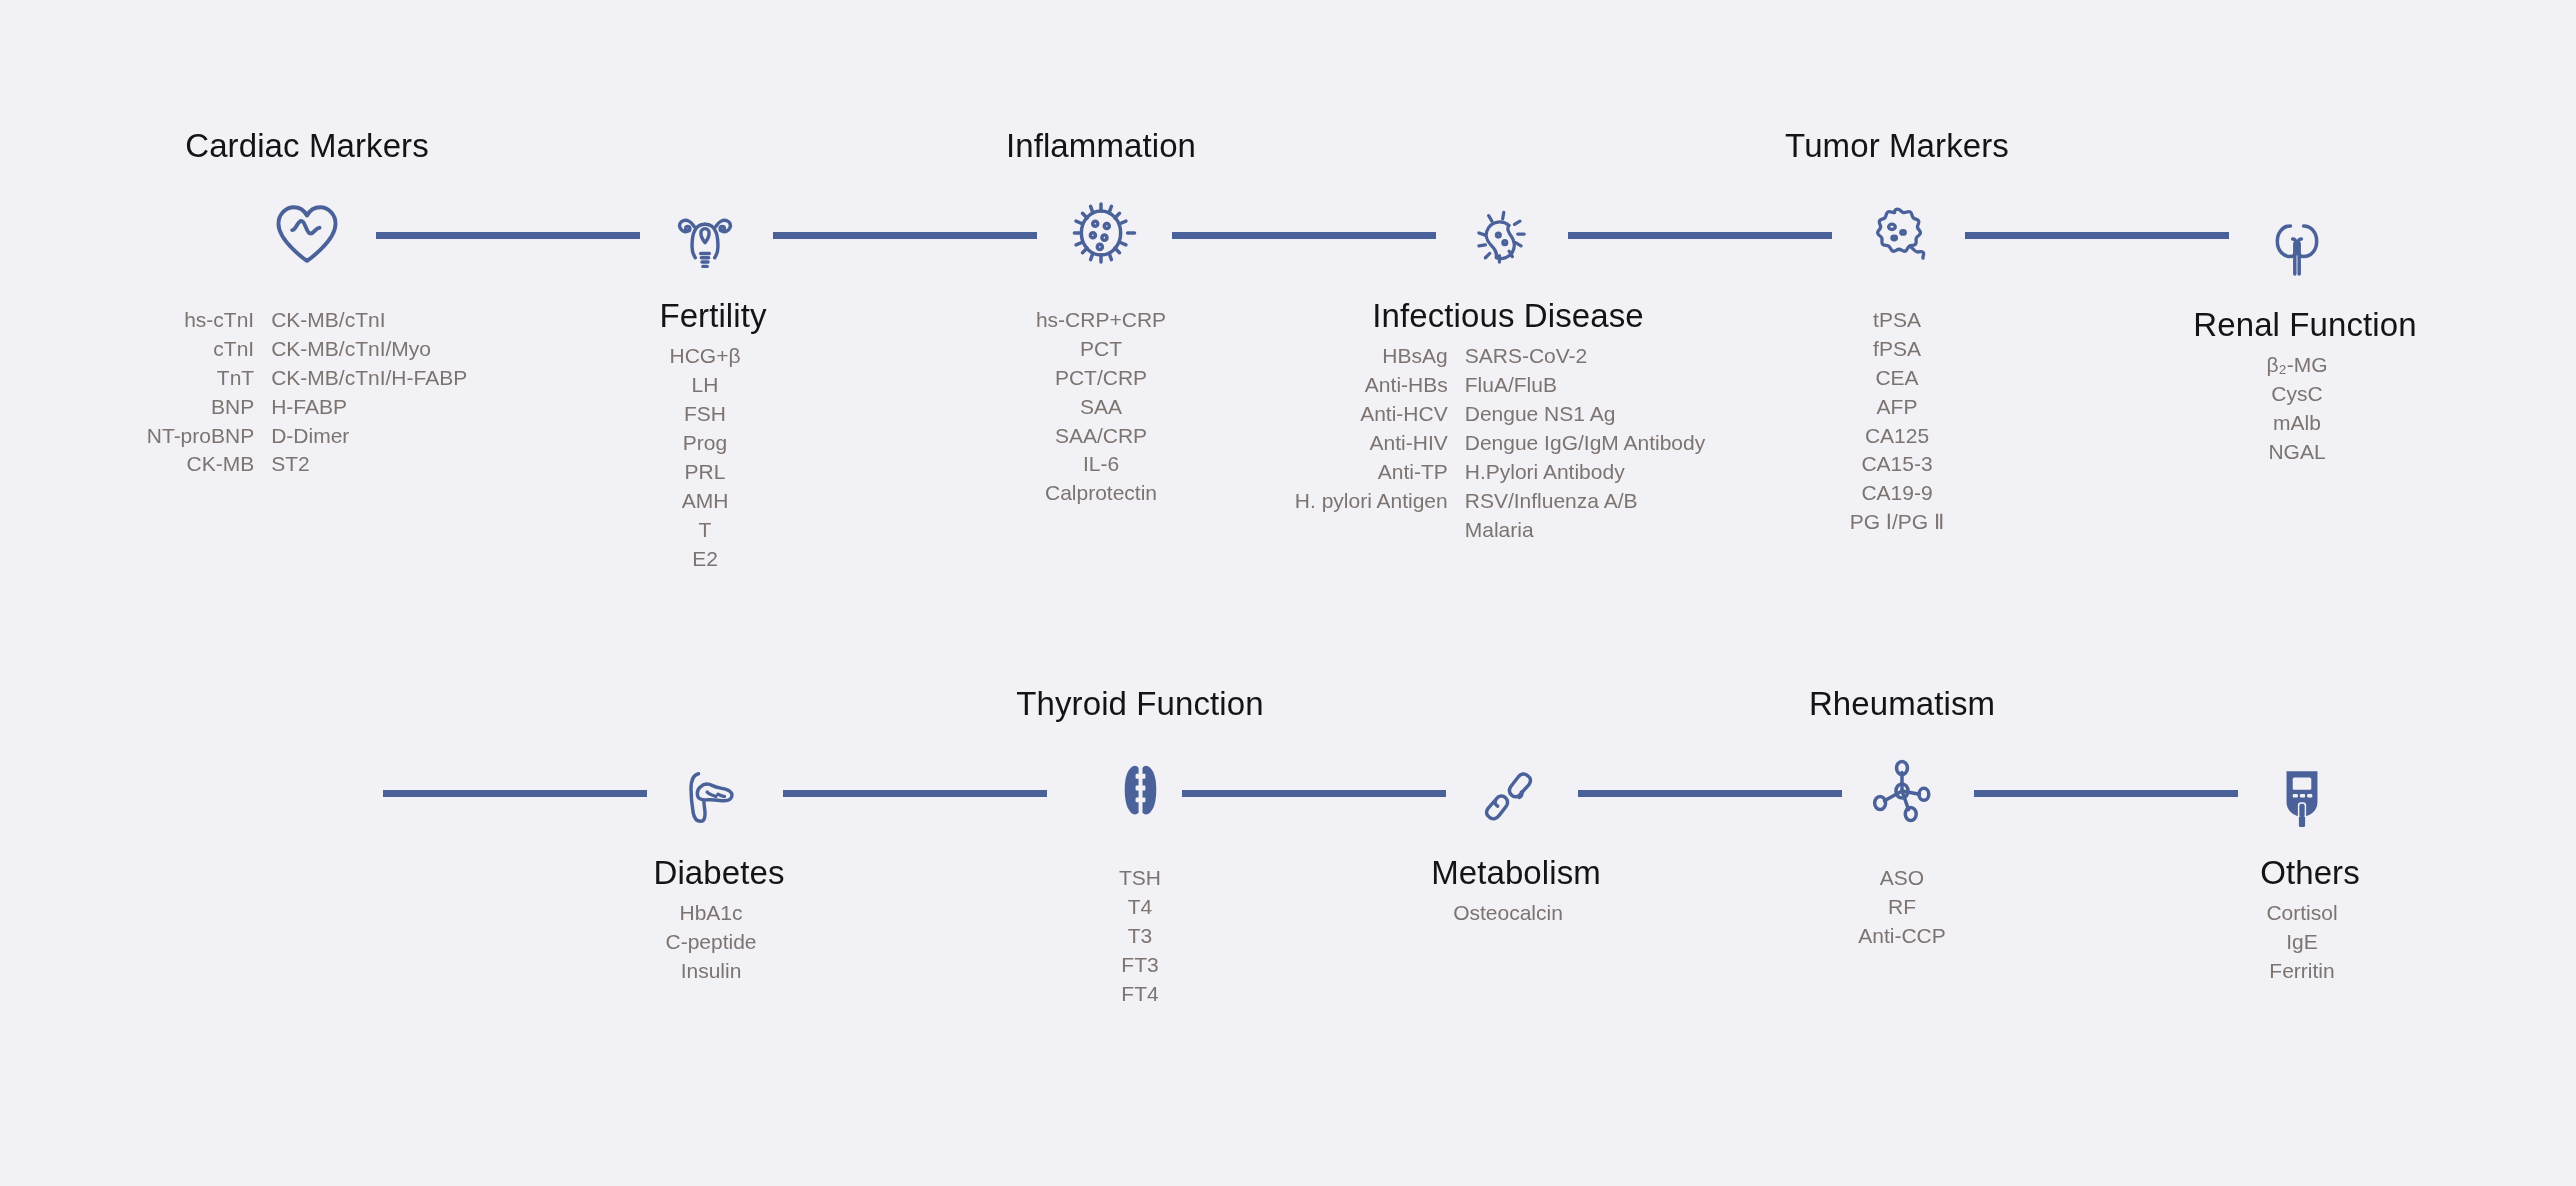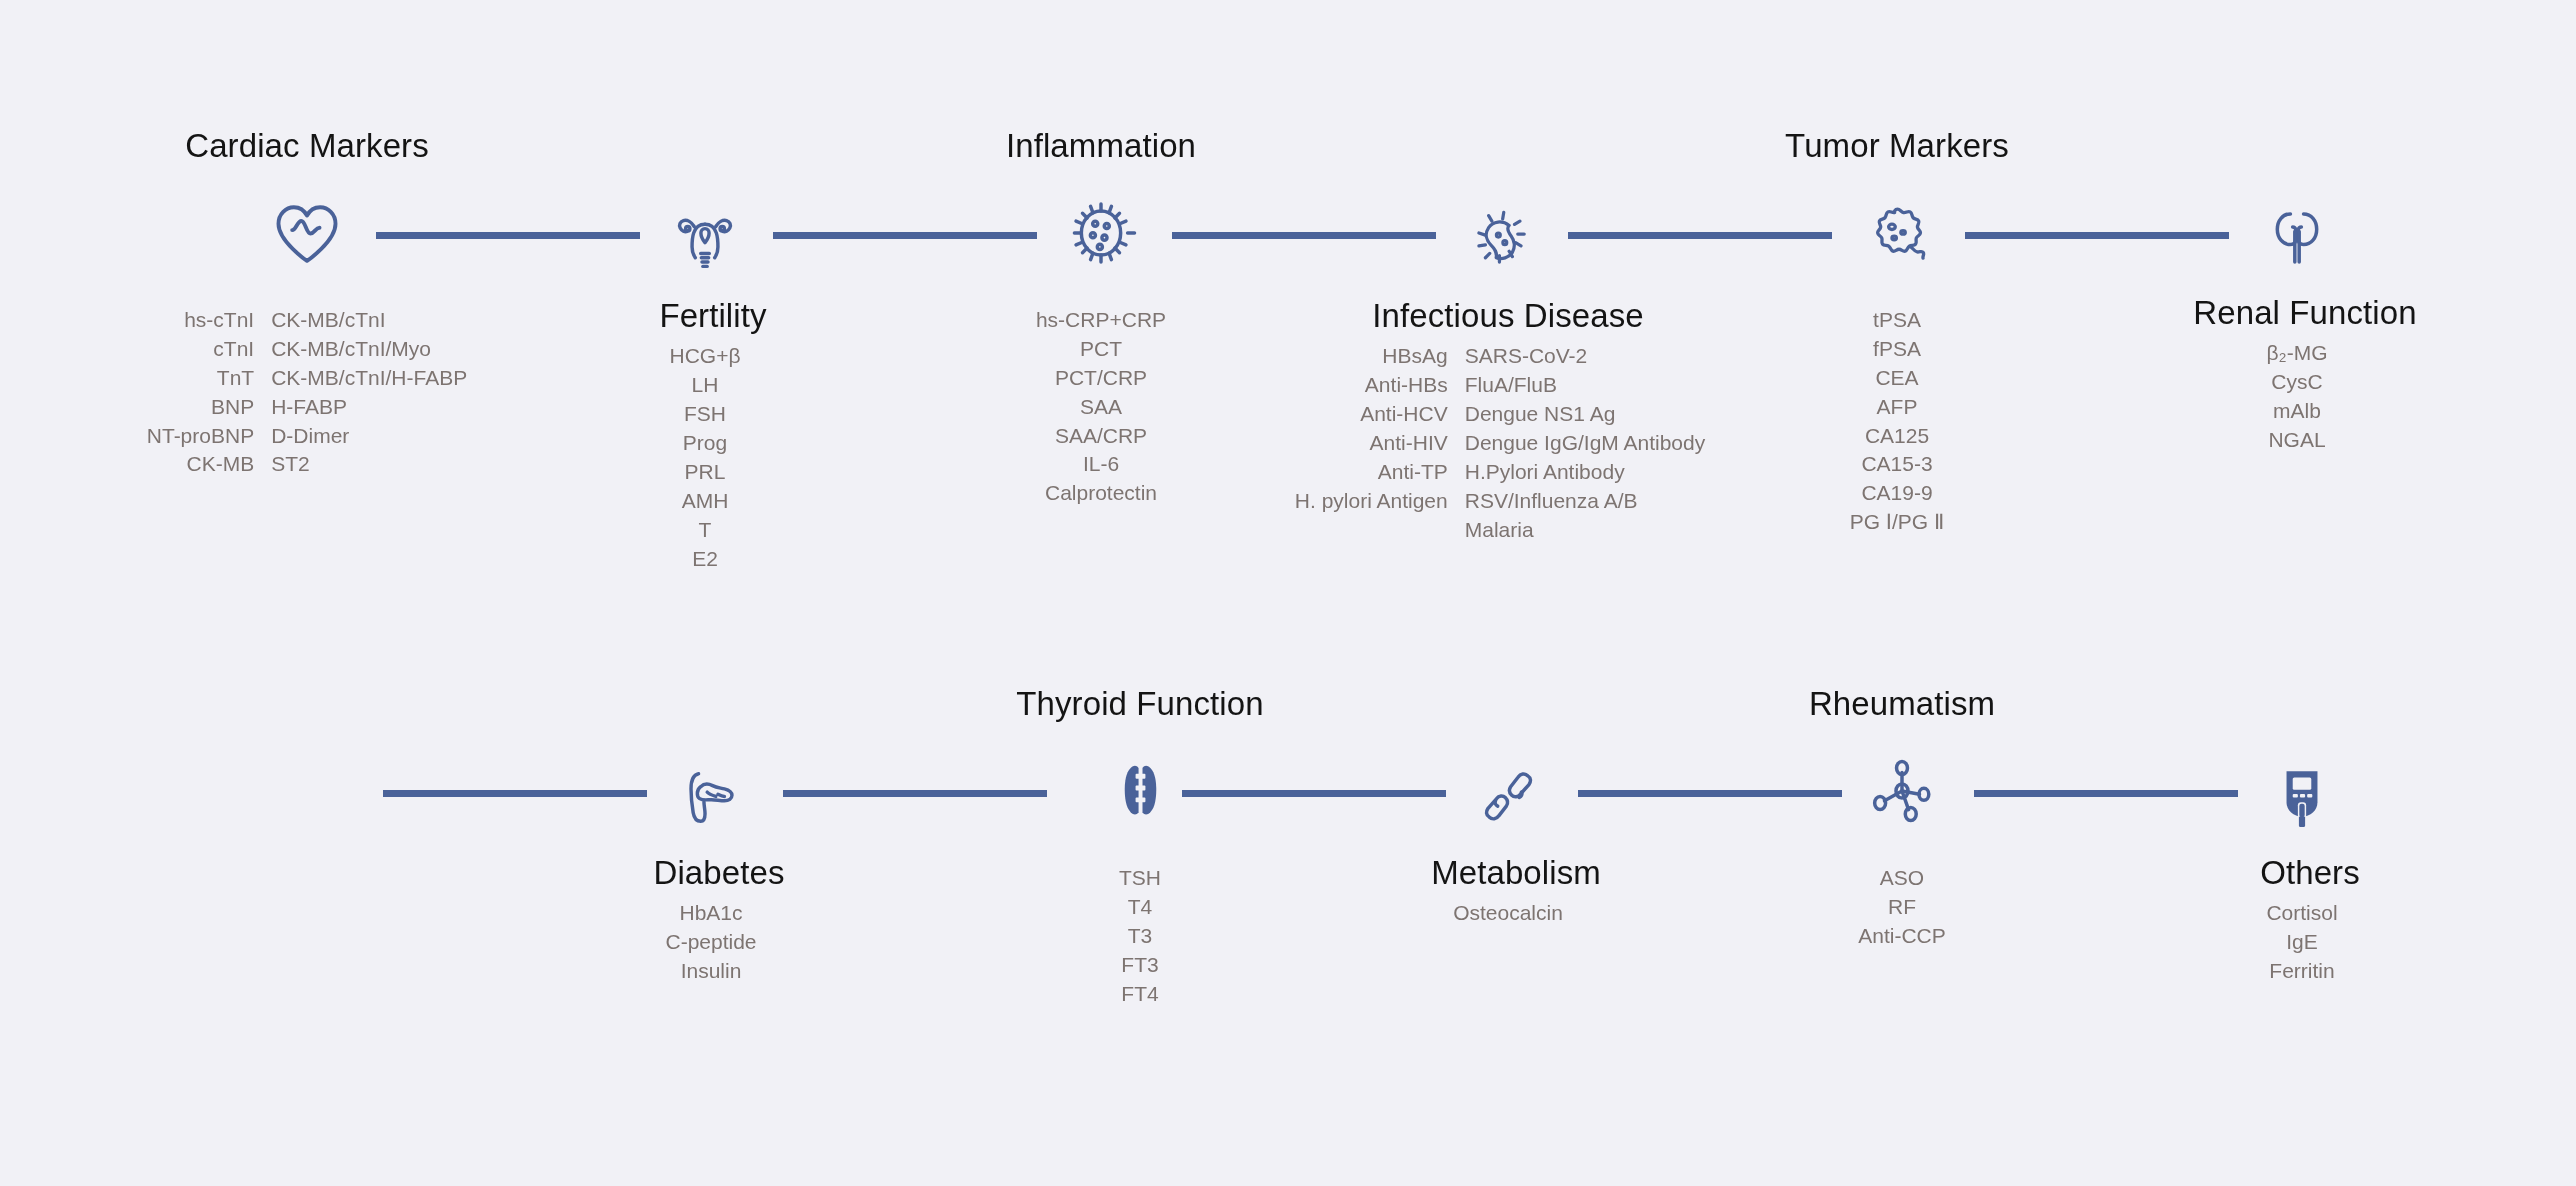--- a/index.html
+++ b/index.html
@@ -233,21 +233,21 @@
         <span class="item">CEA</span>
         <span class="item">AFP</span>
         <span class="item">CA125</span>
         <span class="item">CA15-3</span>
         <span class="item">CA19-9</span>
         <span class="item">PG Ⅰ/PG Ⅱ</span>
       </div>
     </div>
   </div>
 
-  <div class="node title-bottom" style="left:2297px; top:188px;">
+  <div class="node title-bottom" style="left:2297px; top:200px;">
     <div class="node-icon">
       <svg width="70" height="70" viewBox="0 0 64 64" fill="none" stroke="#4a6299" stroke-width="3.2" stroke-linecap="round" stroke-linejoin="round">
         <path d="M26 10c-7 0-12 6-12 14s5 14 12 14c3.5 0 5-2.5 5-5.5V25c0-2-1.5-3-3-3"></path>
         <path d="M38 10c7 0 12 6 12 14s-5 14-12 14c-3.5 0-5-2.5-5-5.5V25c0-2 1.5-3 3-3"></path>
         <path d="M30 26v28M34 26v28"></path>
       </svg>
     </div>
     <div class="node-title">Renal Function</div>
     <div class="node-items">
       <div class="col-center">

